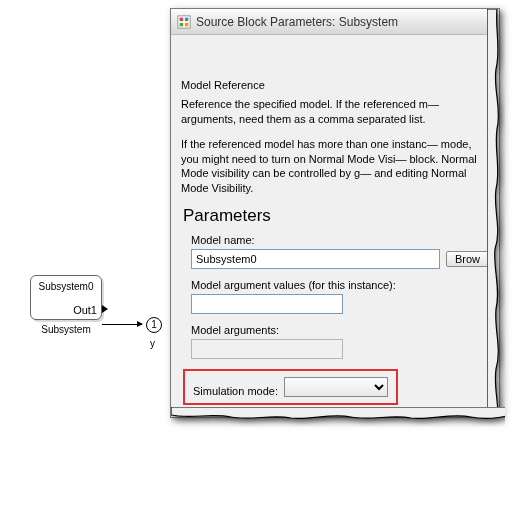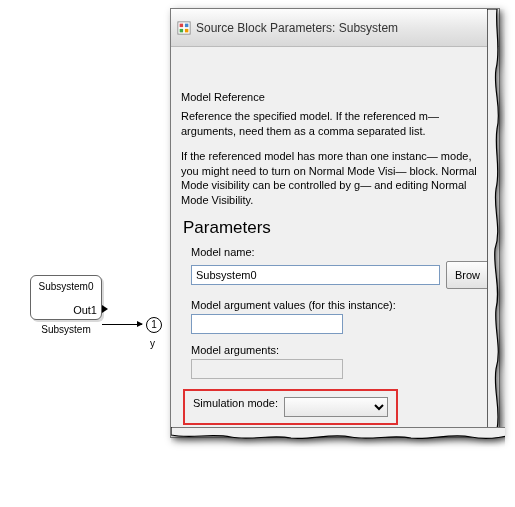--- a/index.html
+++ b/index.html
@@ -97,21 +97,21 @@
   .dialog {
     position: absolute;
     left: 170px;
     top: 8px;
     width: 330px;
     background: #f0f0f0;
     border: 1px solid #7a7a7a;
     box-shadow: 3px 3px 8px rgba(0,0,0,0.4);
   }
   .titlebar {
-    height: 38px;
+    height: 26px;
     background: linear-gradient(to bottom, #fdfdfd 0%, #e8e8e8 50%, #d8d8d8 100%);
     border-bottom: 1px solid #bbb;
     display: flex;
     align-items: center;
     padding: 12px 6px;
   }
   .titlebar-icon {
     width: 14px; height: 14px;
     margin-right: 5px;
     display: inline-block;
@@ -160,32 +160,32 @@
     background: #fff;
     font-size: 11px;
     padding: 0 4px;
     font-family: inherit;
   }
   .text-input.disabled {
     background: #f0f0f0;
     border-color: #b5b5b5;
   }
   .btn {
-    height: 28px;
+    height: 16px;
     padding: 0 8px;
     font-size: 11px;
     background: linear-gradient(to bottom, #fdfdfd, #e2e2e2);
     border: 1px solid #8a8a8a;
     border-radius: 2px;
     cursor: pointer;
     font-family: inherit;
   }
   .sim-mode-row {
     display: flex;
-    align-items: flex-start;
+    align-items: flex-end;
     gap: 6px;
     border: 2px solid #e03030;
     padding: 6px 8px;
     margin: 8px 0 0 2px;
     width: 215px;
   }
   .sim-mode-label {
     font-size: 11px;
   }
   .sim-mode-select {

